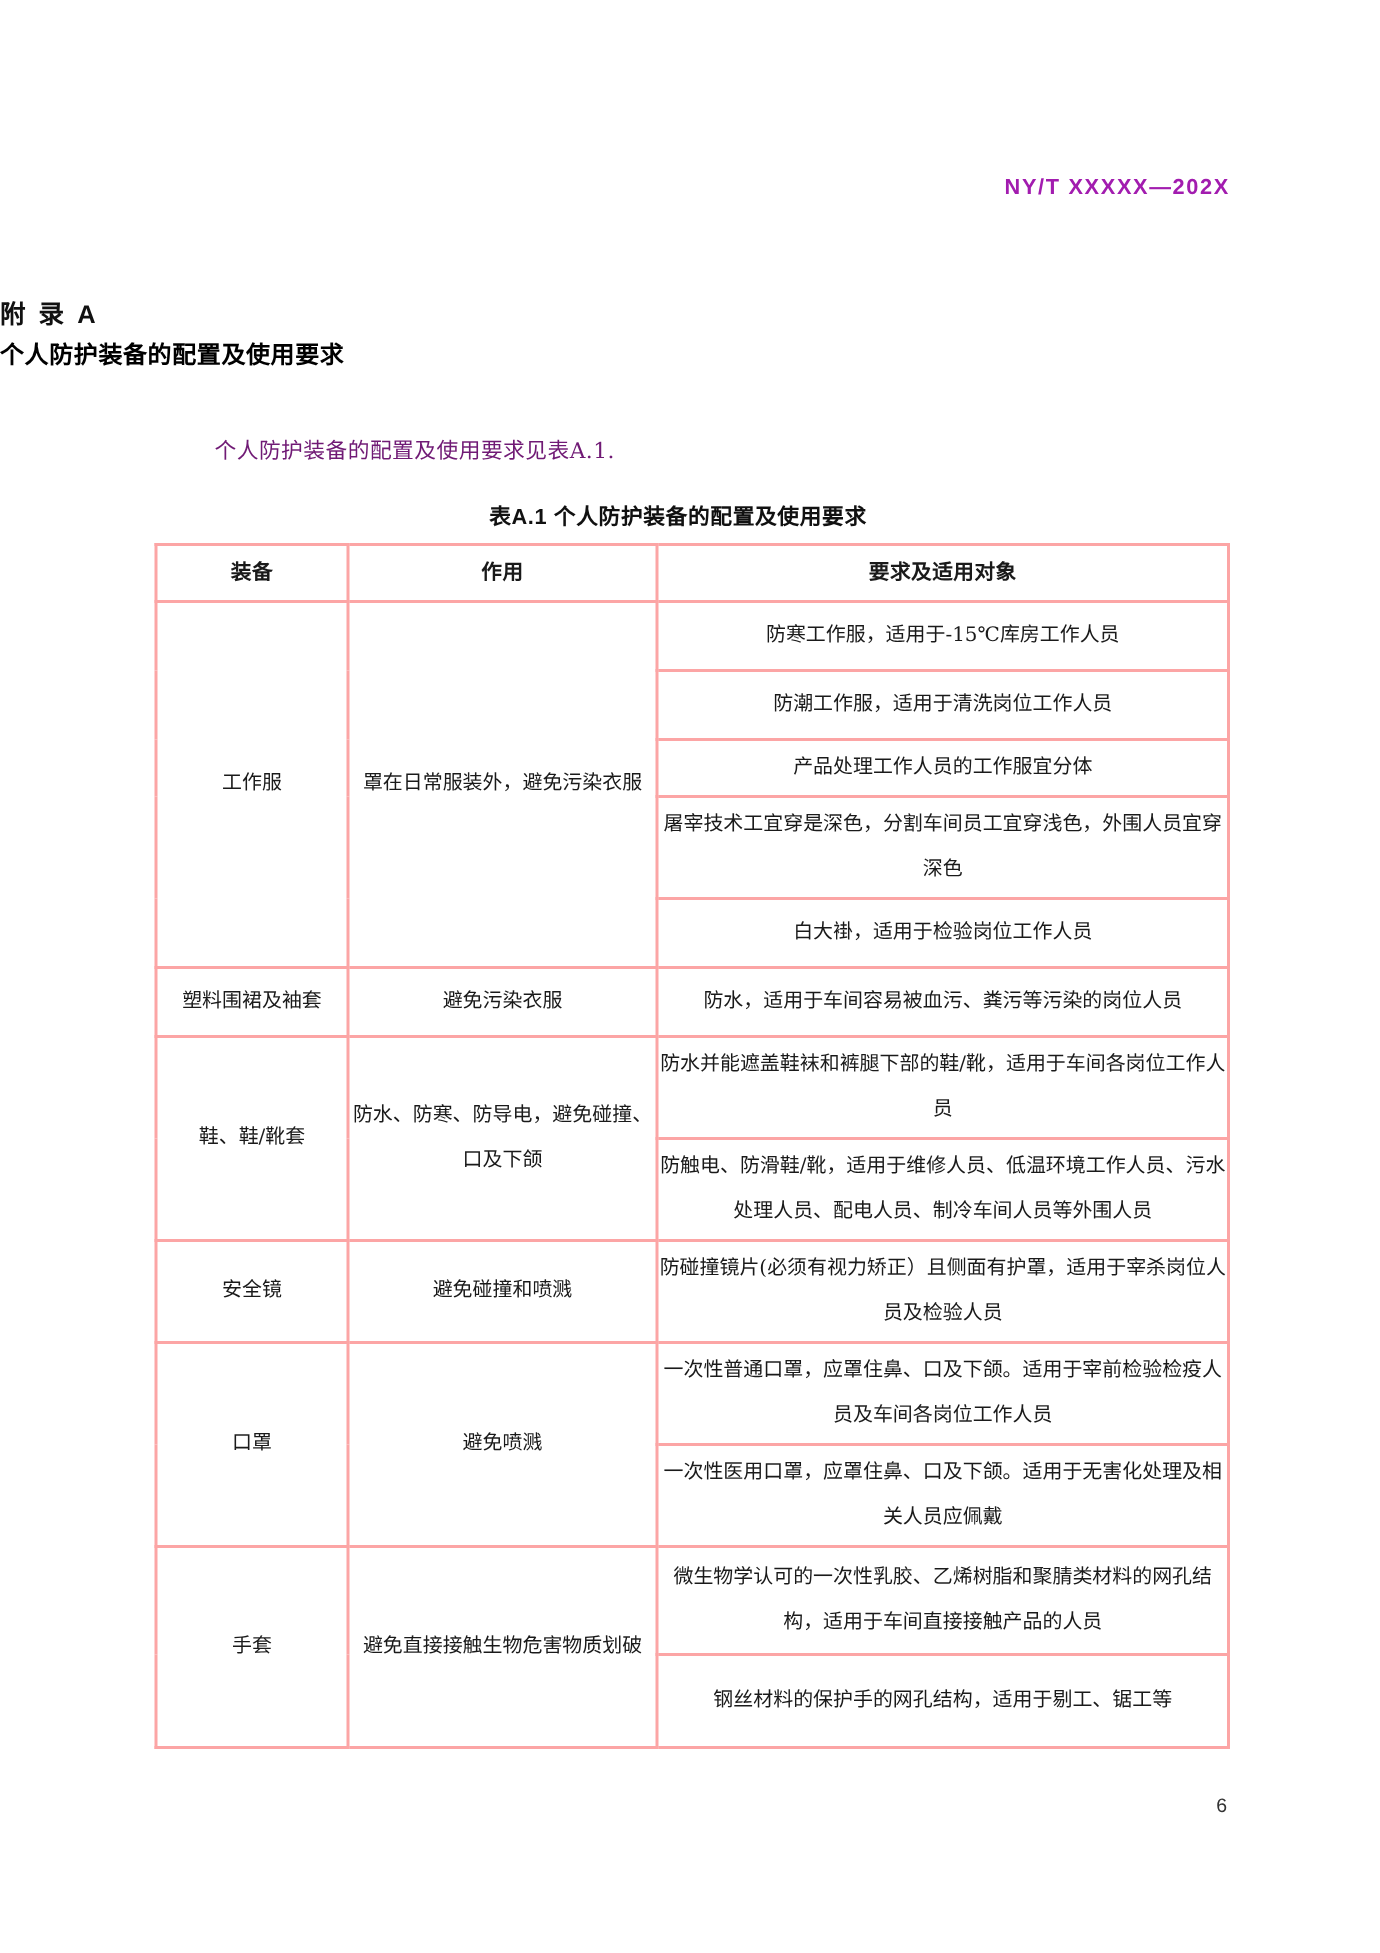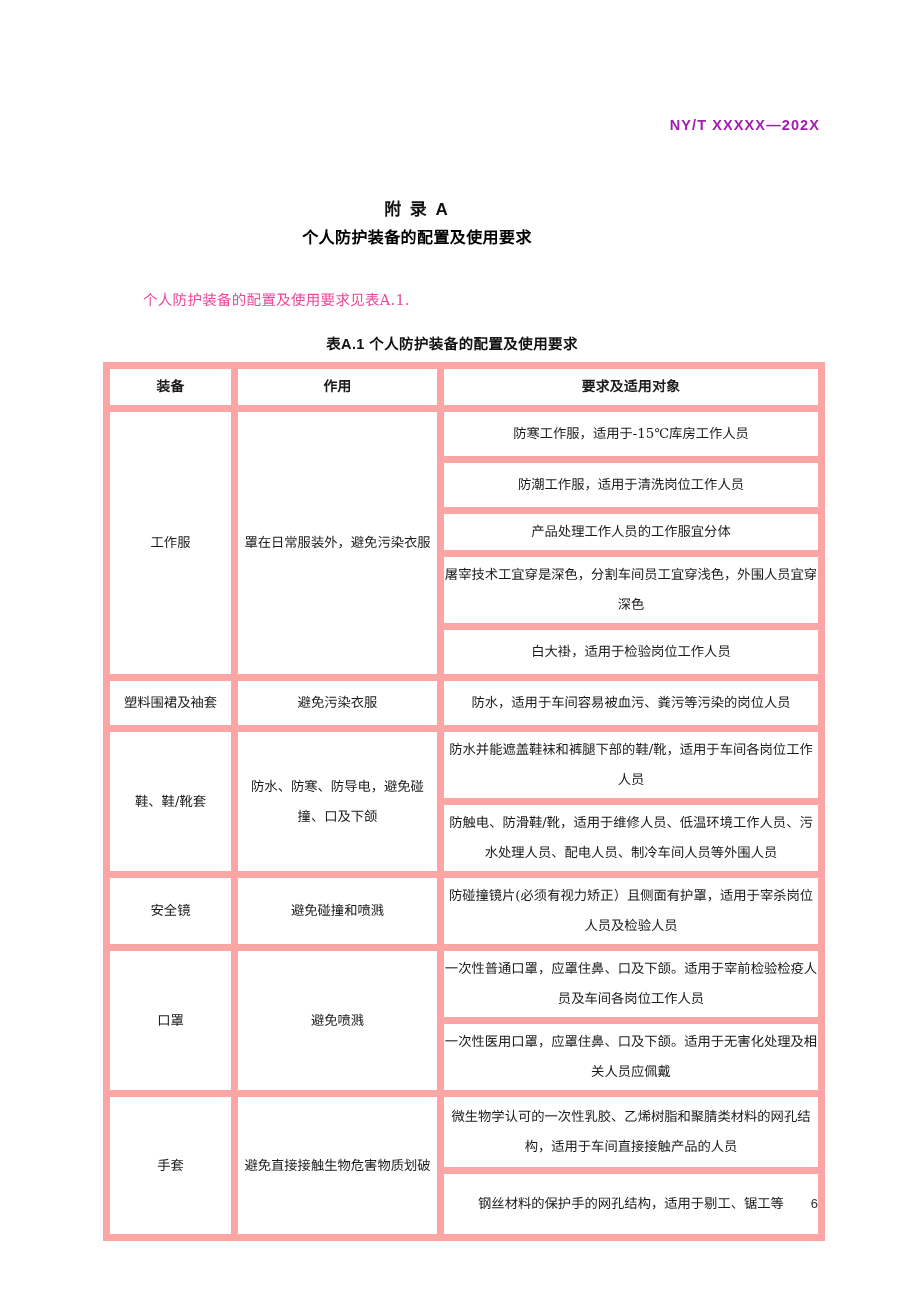--- a/index.html
+++ b/index.html
@@ -37,21 +37,20 @@
     letter-spacing: 1.1px;
     color: #a21caf;
   }
 
   
   .annex-block {
     position: absolute;
     top: 196px;
     left: 0;
     width: 834px;
-    text-align: center;
   }
   .annex-label {
     font-family: "Liberation Sans", sans-serif;
     font-weight: bold;
     font-size: 17px;
     letter-spacing: 2px;
     line-height: 28px;
     color: #111;
   }
   .annex-kind {
@@ -71,21 +70,21 @@
     color: #000000;
   }
 
   
   .intro {
     position: absolute;
     top: 288px;
     left: 143px;
     font-size: 14.5px;
     letter-spacing: 0.3px;
-    color: #ec4899;
+    color: #701a75;
     white-space: nowrap;
   }
 
   
   .table-caption {
     position: absolute;
     top: 332px;
     left: 0;
     width: 904px;
     text-align: center;
@@ -103,21 +102,21 @@
     left: 103px;
     width: 715px;
   }
   table.ppe {
     border-collapse: collapse;
     width: 715px;
     table-layout: fixed;
   }
   table.ppe th,
   table.ppe td {
-    border: 7px solid #fca5a5;
+    border: 2px solid #fca5a5;
     padding: 0;
     vertical-align: middle;
     text-align: center;
     font-size: 13.3px;
     line-height: 30px;
     color: #1a1a1a;
   }
   table.ppe thead th {
     font-family: "Liberation Sans", sans-serif;
     font-weight: bold;

